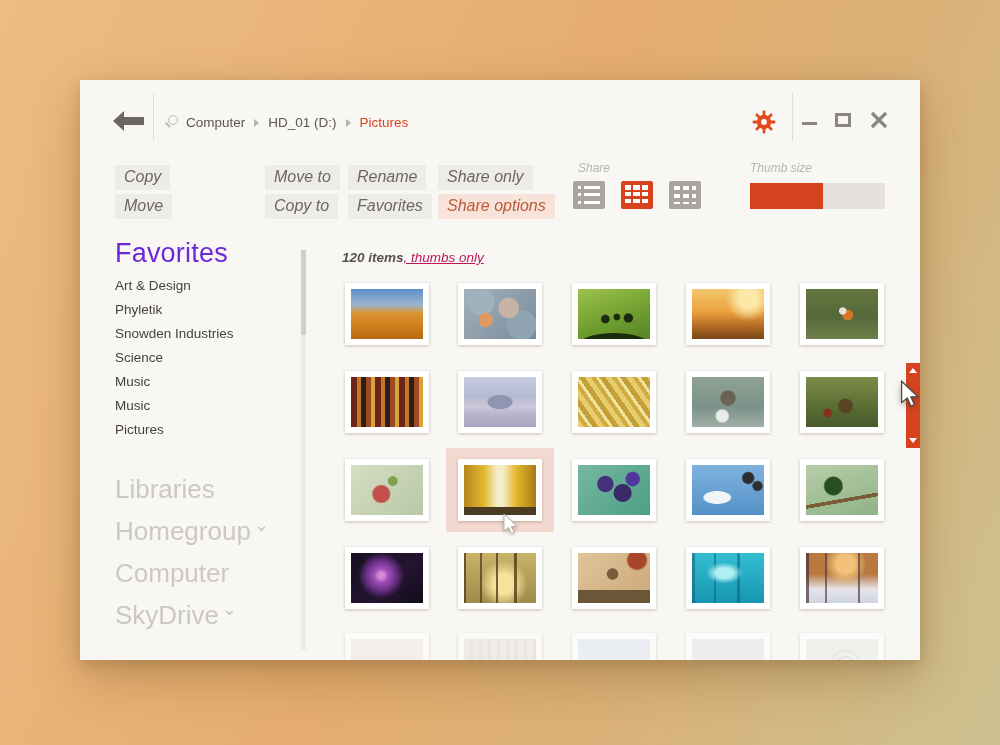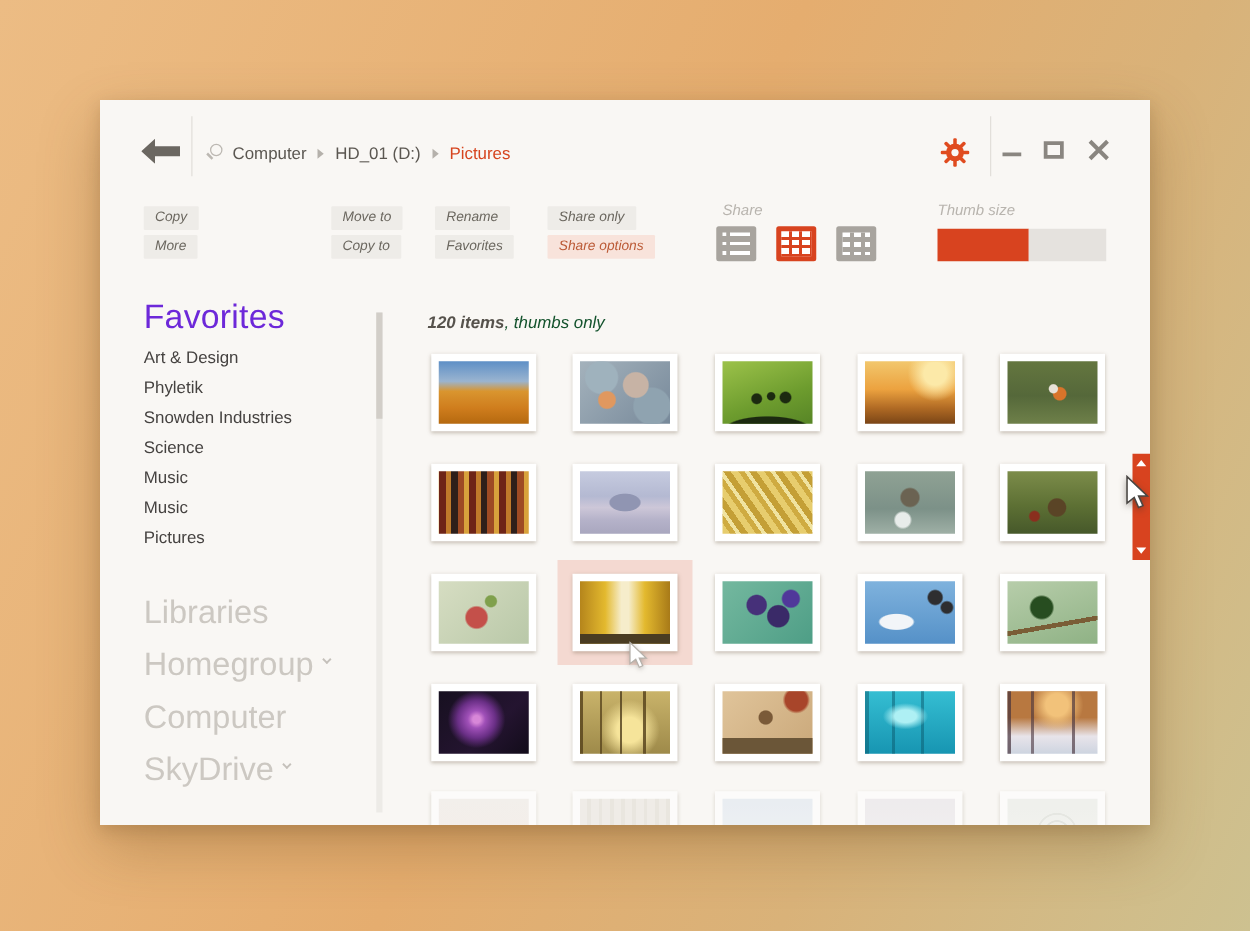--- a/index.html
+++ b/index.html
@@ -29,21 +29,21 @@
     border-top:4px solid transparent; border-bottom:4px solid transparent; }
   .crumb.current { color:#d6451f; }
   .gear { position:absolute; left:672px; top:30px; width:24px; height:24px; cursor:pointer; }
   .win-controls { position:absolute; left:722px; top:30px; width:100px; height:26px; }
   .btn-min { position:absolute; left:0; top:12px; width:15px; height:3px; background:#8a8680; cursor:pointer; }
   .btn-max { position:absolute; left:33px; top:3px; width:16px; height:14px; border:3px solid #8a8680; cursor:pointer; }
   .btn-close { position:absolute; left:68px; top:1px; width:18px; height:18px; cursor:pointer; }
   
   .tool-col { position:absolute; display:flex; flex-direction:column; align-items:flex-start; gap:4px; top:85px; }
   .tc1{left:35px} .tc2{left:96px} .tc3{left:185px} .tc4{left:268px} .tc5{left:358px}
-  .tool-btn { background:#eeece8; color:#6b675f; font-style:italic; font-size:11px;
+  .tool-btn { background:#eeece8; color:#6b675f; font-style:italic; font-size:16px;
     padding:3px 9px 4px 9px; border:none; border-radius:1px; cursor:pointer;
     font-family:"Liberation Sans",sans-serif; }
   .tool-btn.accent { background:#f8e3db; color:#bb5a36; }
   .group-label { position:absolute; font-style:italic; font-size:12px; color:#b8b4ae; top:81px; }
   .views-label { left:498px; } .thumb-label { left:670px; }
   .views-icons { position:absolute; left:493px; top:101px; display:flex; gap:16px; }
   .vi { position:relative; width:32px; height:28px; border-radius:2px; background:#a8a49e; cursor:pointer; }
   .vi.active { background:#d8431f; }
   .vi .inner { position:absolute; inset:5px; }
   .vi-list .inner {
@@ -76,21 +76,21 @@
   .side-sections { position:absolute; left:35px; top:388px; list-style:none; }
   .side-sections li { font-size:26px; color:#ccc8c2; line-height:42px; font-weight:400; cursor:pointer; }
   .chev { display:inline-block; width:7px; height:7px; border-right:2px solid #c5c1bb;
     border-bottom:2px solid #c5c1bb; transform:rotate(45deg) scale(.75); margin-left:7px;
     vertical-align:9px; }
   .side-scroll-track { position:absolute; left:221px; top:170px; width:5px; height:400px; background:#edebe7; }
   .side-scroll-thumb { position:absolute; left:0; top:0; width:5px; height:85px; background:#d2cec8; cursor:grab; }
   
   .status-line { position:absolute; left:262px; top:170px; font-size:13.5px; font-style:italic; }
   .status-bold { font-weight:bold; color:#56524c; }
-  .status-rest { color:#14532d; }
+  .status-rest { color:#be185d;text-decoration:underline; }
   .thumb-card { position:absolute; width:84px; height:62px; background:#fff; padding:6px;
     box-shadow:0 1px 3px rgba(100,80,55,.35); cursor:pointer; }
   .thumb-card.faded { opacity:.6; }
   .thumb-img { width:100%; height:100%; }
   .selection-halo { position:absolute; background:#f4d9d1; }
   
   .main-scroll { position:absolute; left:826px; top:283px; width:14px; height:85px; background:#d8431f; cursor:grab; }
   .ms-up, .ms-down { position:absolute; left:3px; width:0; height:0;
     border-left:4px solid transparent; border-right:4px solid transparent; }
   .ms-up { top:5px; border-bottom:5px solid #fff; }
@@ -134,21 +134,21 @@
   <div class="win-controls">
     <div class="btn-min"></div>
     <div class="btn-max"></div>
     <svg class="btn-close" viewBox="0 0 18 18">
       <path d="M2 2 L16 16 M16 2 L2 16" stroke="#8a8680" stroke-width="3.2"></path>
     </svg>
   </div>
 
   <div class="tool-col tc1">
     <button class="tool-btn">Copy</button>
-    <button class="tool-btn">More</button>
+    <button class="tool-btn">Move</button>
   </div>
   <div class="tool-col tc3">
     <button class="tool-btn">Move to</button>
     <button class="tool-btn">Copy to</button>
   </div>
   <div class="tool-col tc4">
     <button class="tool-btn">Rename</button>
     <button class="tool-btn">Favorites</button>
   </div>
   <div class="tool-col tc5">

